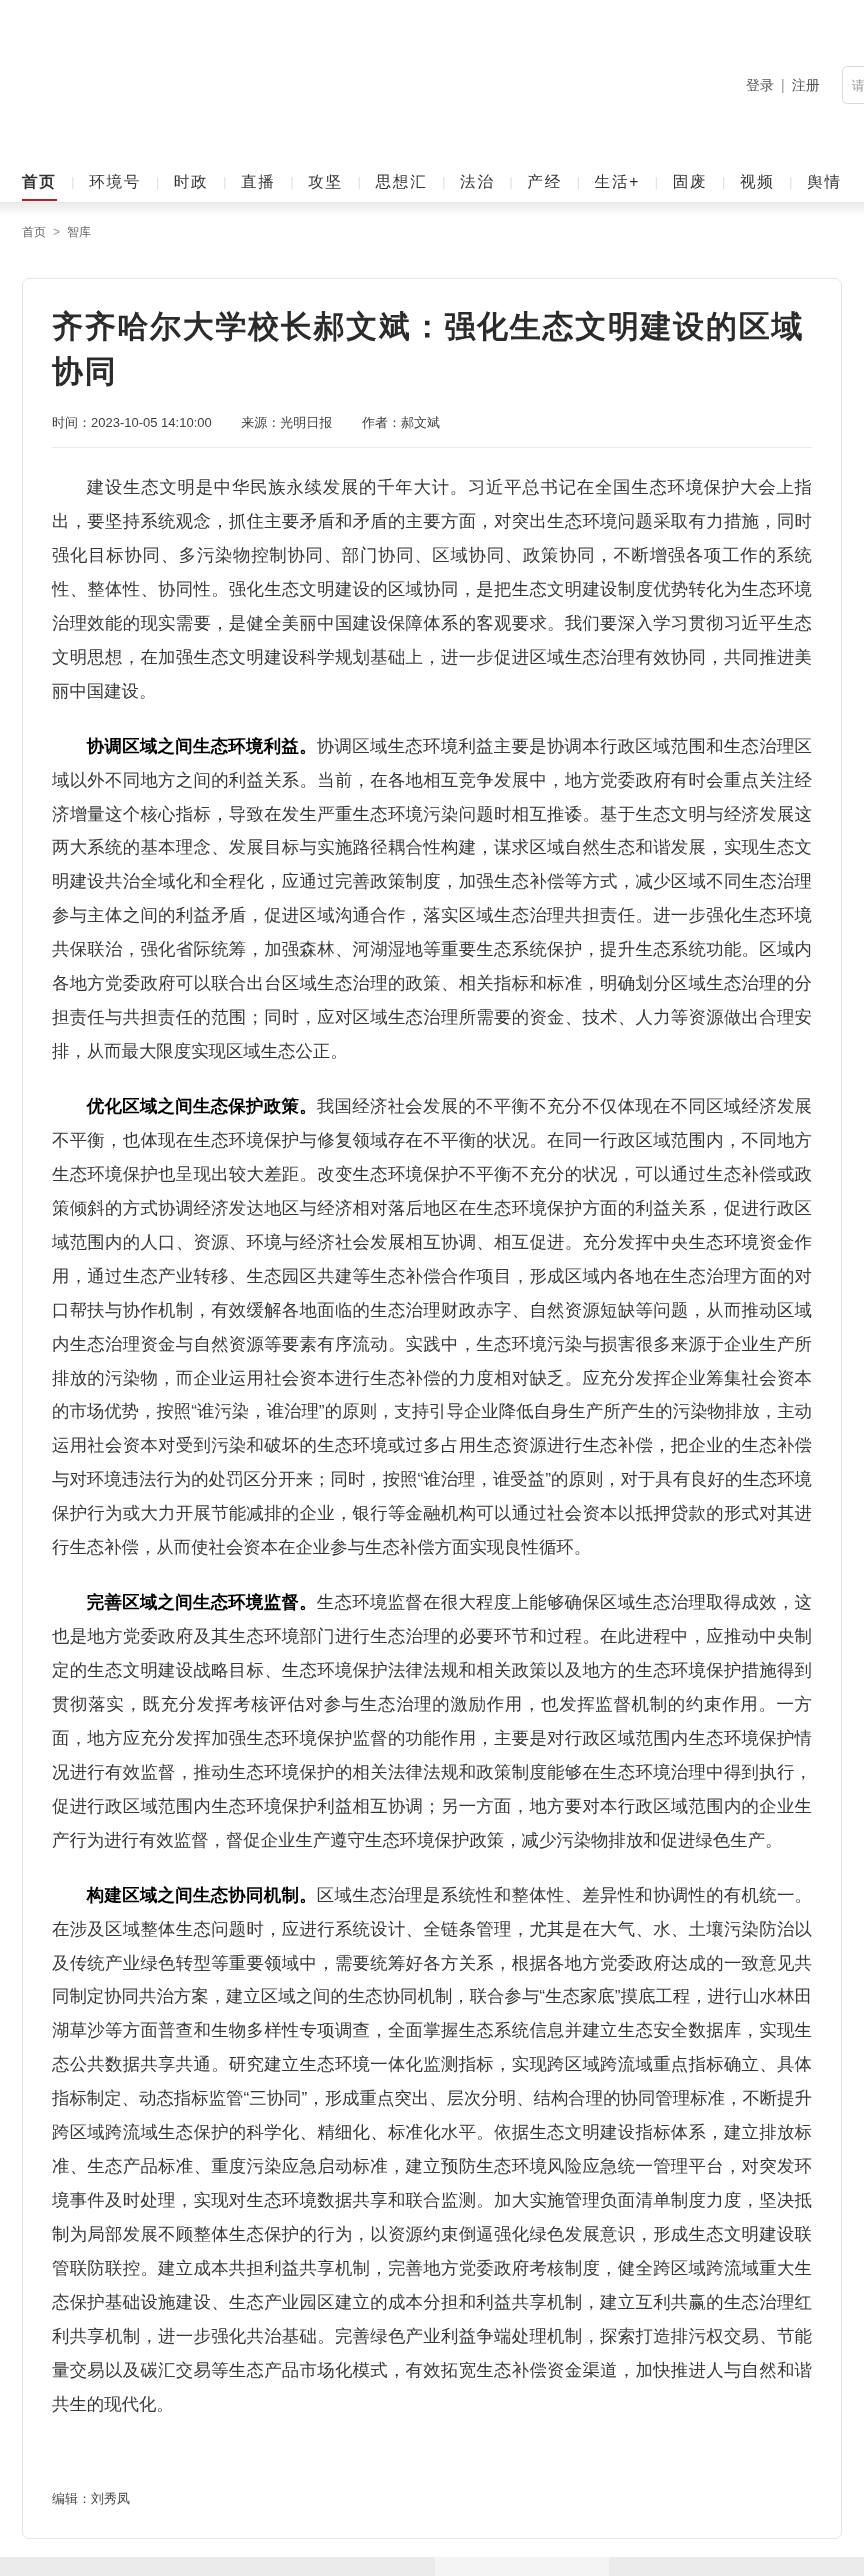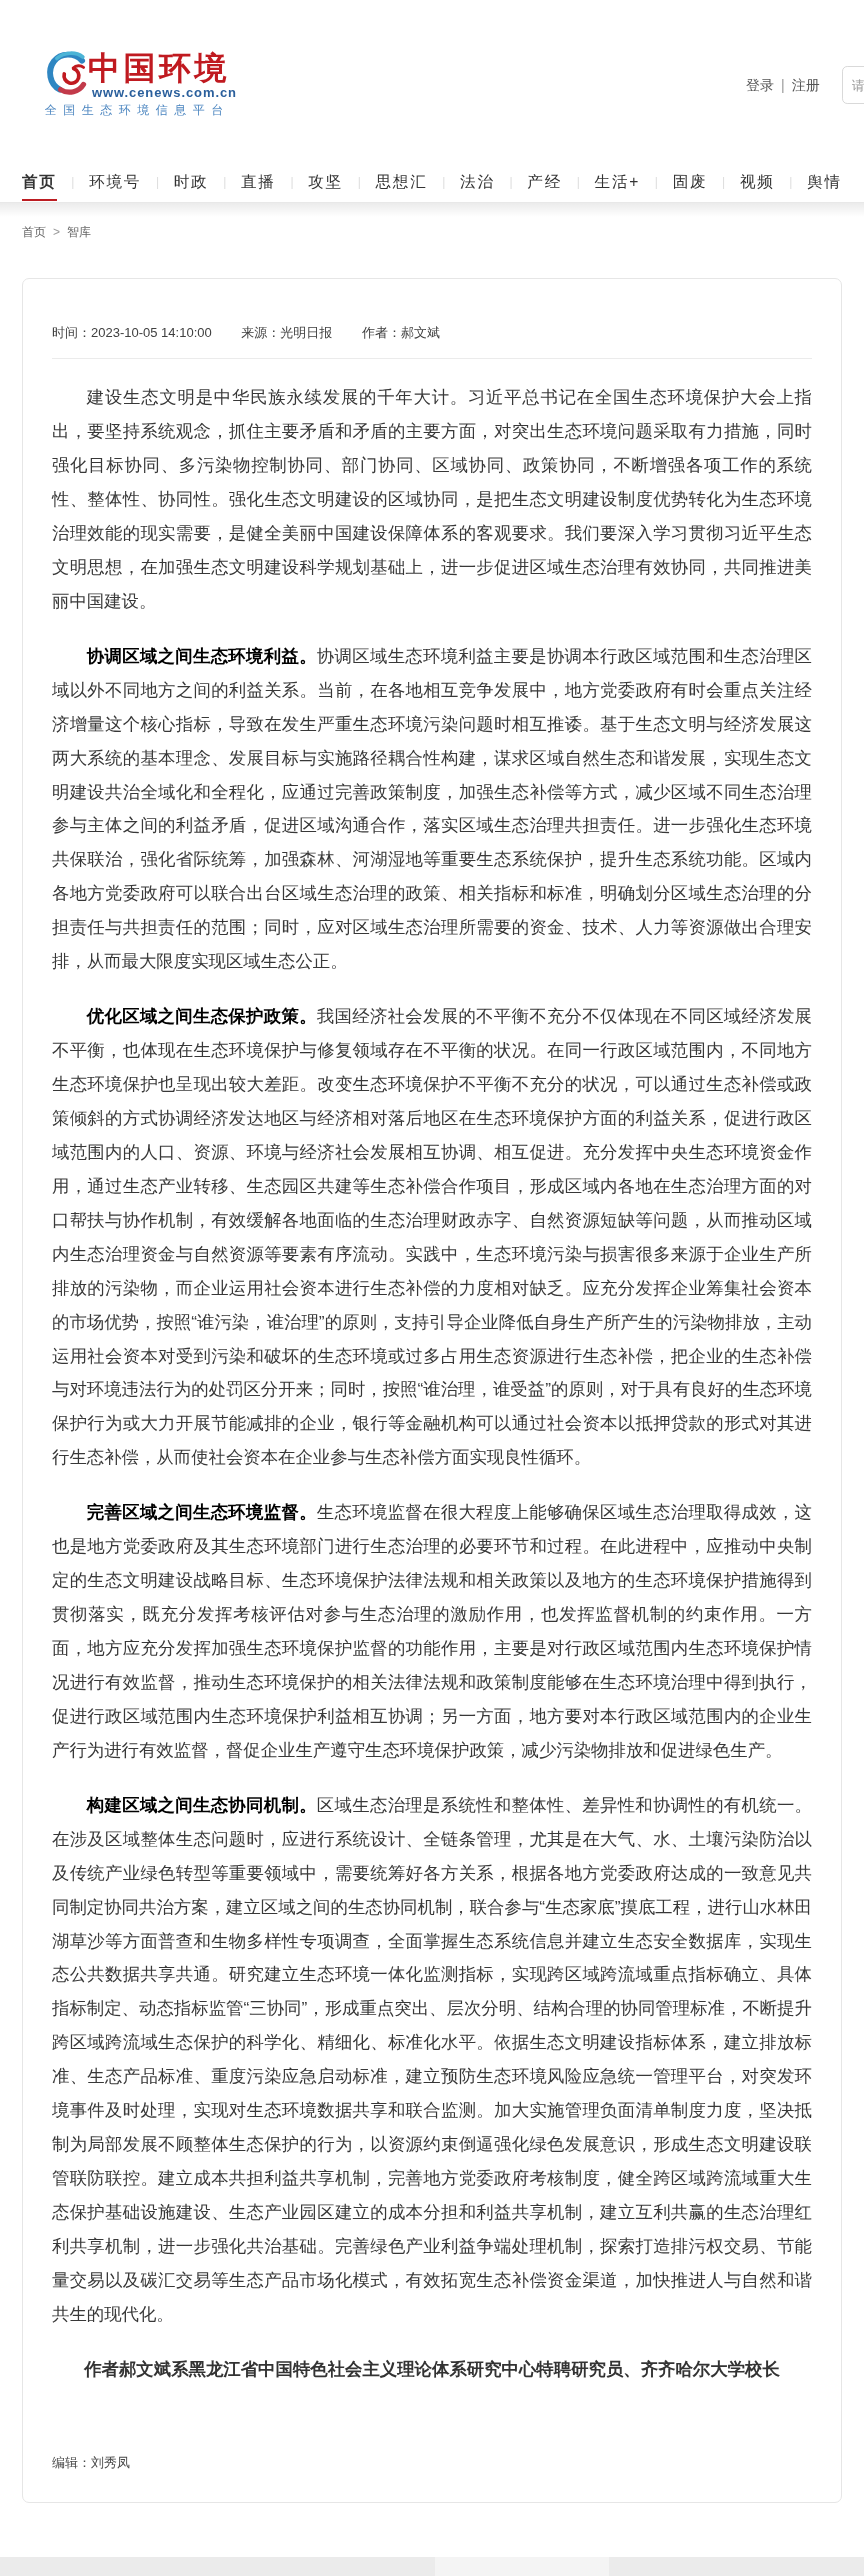--- a/index.html
+++ b/index.html
@@ -91,34 +91,20 @@
     background:#ebebeb;
   }
   .site-footer .footer-block {
     position:absolute; left:435px; top:0; width:174px; height:19px; background:#f4f4f4;
   }
 </style>
 </head>
 <body>
 
 <header class="site-header">
-  <div class="logo">
-    <span class="logo-icon">
-      <svg width="43" height="50" viewBox="0 0 58 64">
-        <path d="M50 14 C40 3 21 3 12 15 C3 27 6 46 20 53" stroke="#2f86c2" stroke-width="8" fill="none" stroke-linecap="round"></path>
-        <path d="M16 11 C26 2 42 2 51 9" stroke="#4cb4d6" stroke-width="5" fill="none" stroke-linecap="round"></path>
-        <path d="M21 53 C32 60 46 56 52 46" stroke="#c23a4a" stroke-width="7" fill="none" stroke-linecap="round"></path>
-        <path d="M26 32 a10 10 0 1 0 13 -7" stroke="#c01a20" stroke-width="5" fill="none" stroke-linecap="round"></path>
-        <path d="M38 24 C42 20 48 20 52 23" stroke="#c01a20" stroke-width="4" fill="none" stroke-linecap="round"></path>
-      </svg>
-    </span>
-    <div class="logo-title">中国环境</div>
-    <div class="logo-url">www.cenews.com.cn</div>
-    <div class="logo-tagline">全国生态环境信息平台</div>
-  </div>
 
   <div class="account">
     <a>登录</a><span class="account-sep">|</span><a>注册</a>
   </div>
 
   <input class="header-search" type="text" placeholder="请" style="">
 </header>
 
 <nav class="main-nav">
   <div class="main-nav-list">
@@ -148,38 +134,38 @@
     </div>
 </nav>
 <div class="nav-shadow"></div>
 
 <div class="breadcrumb">
   <a>首页</a><span class="crumb-sep">&gt;</span><a>智库</a>
 </div>
 
 <main>
   <article class="article-card">
+    <h1 class="article-title">齐齐哈尔大学校长郝文斌：强化生态文明建设的区域协同</h1>
 
     <div class="article-meta">
       <span class="meta-item"><span>时间：</span><span>2023-10-05 14:10:00</span></span>
       <span class="meta-item"><span>来源：</span><span>光明日报</span></span>
       <span class="meta-item"><span>作者：</span><span>郝文斌</span></span>
     </div>
 
     <hr class="article-divider">
 
     <div class="article-body">
         <p class="body-para">建设生态文明是中华民族永续发展的千年大计。习近平总书记在全国生态环境保护大会上指出，要坚持系统观念，抓住主要矛盾和矛盾的主要方面，对突出生态环境问题采取有力措施，同时强化目标协同、多污染物控制协同、部门协同、区域协同、政策协同，不断增强各项工作的系统性、整体性、协同性。强化生态文明建设的区域协同，是把生态文明建设制度优势转化为生态环境治理效能的现实需要，是健全美丽中国建设保障体系的客观要求。我们要深入学习贯彻习近平生态文明思想，在加强生态文明建设科学规划基础上，进一步促进区域生态治理有效协同，共同推进美丽中国建设。</p>
         <p class="body-para"><b>协调区域之间生态环境利益。</b>协调区域生态环境利益主要是协调本行政区域范围和生态治理区域以外不同地方之间的利益关系。当前，在各地相互竞争发展中，地方党委政府有时会重点关注经济增量这个核心指标，导致在发生严重生态环境污染问题时相互推诿。基于生态文明与经济发展这两大系统的基本理念、发展目标与实施路径耦合性构建，谋求区域自然生态和谐发展，实现生态文明建设共治全域化和全程化，应通过完善政策制度，加强生态补偿等方式，减少区域不同生态治理参与主体之间的利益矛盾，促进区域沟通合作，落实区域生态治理共担责任。进一步强化生态环境共保联治，强化省际统筹，加强森林、河湖湿地等重要生态系统保护，提升生态系统功能。区域内各地方党委政府可以联合出台区域生态治理的政策、相关指标和标准，明确划分区域生态治理的分担责任与共担责任的范围；同时，应对区域生态治理所需要的资金、技术、人力等资源做出合理安排，从而最大限度实现区域生态公正。</p>
         <p class="body-para"><b>优化区域之间生态保护政策。</b>我国经济社会发展的不平衡不充分不仅体现在不同区域经济发展不平衡，也体现在生态环境保护与修复领域存在不平衡的状况。在同一行政区域范围内，不同地方生态环境保护也呈现出较大差距。改变生态环境保护不平衡不充分的状况，可以通过生态补偿或政策倾斜的方式协调经济发达地区与经济相对落后地区在生态环境保护方面的利益关系，促进行政区域范围内的人口、资源、环境与经济社会发展相互协调、相互促进。充分发挥中央生态环境资金作用，通过生态产业转移、生态园区共建等生态补偿合作项目，形成区域内各地在生态治理方面的对口帮扶与协作机制，有效缓解各地面临的生态治理财政赤字、自然资源短缺等问题，从而推动区域内生态治理资金与自然资源等要素有序流动。实践中，生态环境污染与损害很多来源于企业生产所排放的污染物，而企业运用社会资本进行生态补偿的力度相对缺乏。应充分发挥企业筹集社会资本的市场优势，按照“谁污染，谁治理”的原则，支持引导企业降低自身生产所产生的污染物排放，主动运用社会资本对受到污染和破坏的生态环境或过多占用生态资源进行生态补偿，把企业的生态补偿与对环境违法行为的处罚区分开来；同时，按照“谁治理，谁受益”的原则，对于具有良好的生态环境保护行为或大力开展节能减排的企业，银行等金融机构可以通过社会资本以抵押贷款的形式对其进行生态补偿，从而使社会资本在企业参与生态补偿方面实现良性循环。</p>
         <p class="body-para"><b>完善区域之间生态环境监督。</b>生态环境监督在很大程度上能够确保区域生态治理取得成效，这也是地方党委政府及其生态环境部门进行生态治理的必要环节和过程。在此进程中，应推动中央制定的生态文明建设战略目标、生态环境保护法律法规和相关政策以及地方的生态环境保护措施得到贯彻落实，既充分发挥考核评估对参与生态治理的激励作用，也发挥监督机制的约束作用。一方面，地方应充分发挥加强生态环境保护监督的功能作用，主要是对行政区域范围内生态环境保护情况进行有效监督，推动生态环境保护的相关法律法规和政策制度能够在生态环境治理中得到执行，促进行政区域范围内生态环境保护利益相互协调；另一方面，地方要对本行政区域范围内的企业生产行为进行有效监督，督促企业生产遵守生态环境保护政策，减少污染物排放和促进绿色生产。</p>
         <p class="body-para"><b>构建区域之间生态协同机制。</b>区域生态治理是系统性和整体性、差异性和协调性的有机统一。在涉及区域整体生态问题时，应进行系统设计、全链条管理，尤其是在大气、水、土壤污染防治以及传统产业绿色转型等重要领域中，需要统筹好各方关系，根据各地方党委政府达成的一致意见共同制定协同共治方案，建立区域之间的生态协同机制，联合参与“生态家底”摸底工程，进行山水林田湖草沙等方面普查和生物多样性专项调查，全面掌握生态系统信息并建立生态安全数据库，实现生态公共数据共享共通。研究建立生态环境一体化监测指标，实现跨区域跨流域重点指标确立、具体指标制定、动态指标监管“三协同”，形成重点突出、层次分明、结构合理的协同管理标准，不断提升跨区域跨流域生态保护的科学化、精细化、标准化水平。依据生态文明建设指标体系，建立排放标准、生态产品标准、重度污染应急启动标准，建立预防生态环境风险应急统一管理平台，对突发环境事件及时处理，实现对生态环境数据共享和联合监测。加大实施管理负面清单制度力度，坚决抵制为局部发展不顾整体生态保护的行为，以资源约束倒逼强化绿色发展意识，形成生态文明建设联管联防联控。建立成本共担利益共享机制，完善地方党委政府考核制度，健全跨区域跨流域重大生态保护基础设施建设、生态产业园区建立的成本分担和利益共享机制，建立互利共赢的生态治理红利共享机制，进一步强化共治基础。完善绿色产业利益争端处理机制，探索打造排污权交易、节能量交易以及碳汇交易等生态产品市场化模式，有效拓宽生态补偿资金渠道，加快推进人与自然和谐共生的现代化。</p>
       </div>
 
-    <p class="author-note">作者郝文斌系黑龙江省中国特色社会主义理论体系研究中心特聘研究员、齐齐哈尔大学校长</p>
 
     <p class="editor-line">编辑：刘秀凤</p>
 
   </article>
 </main>
 
 <footer class="site-footer">
   <div class="footer-block"></div>
 </footer>
 

